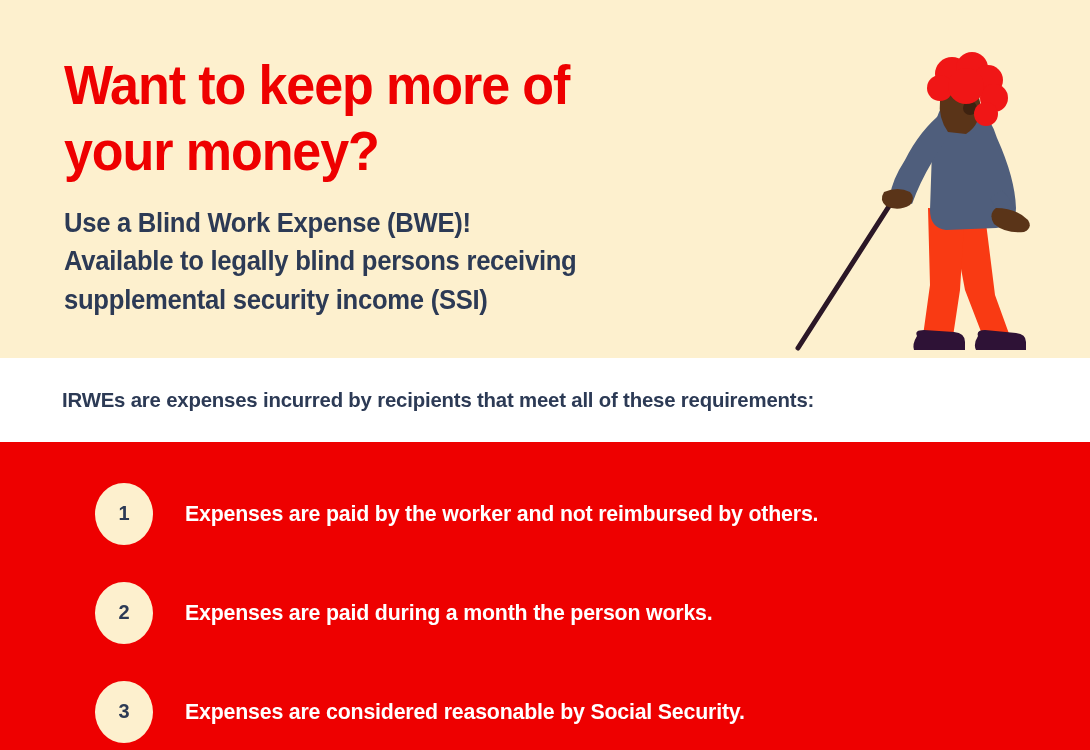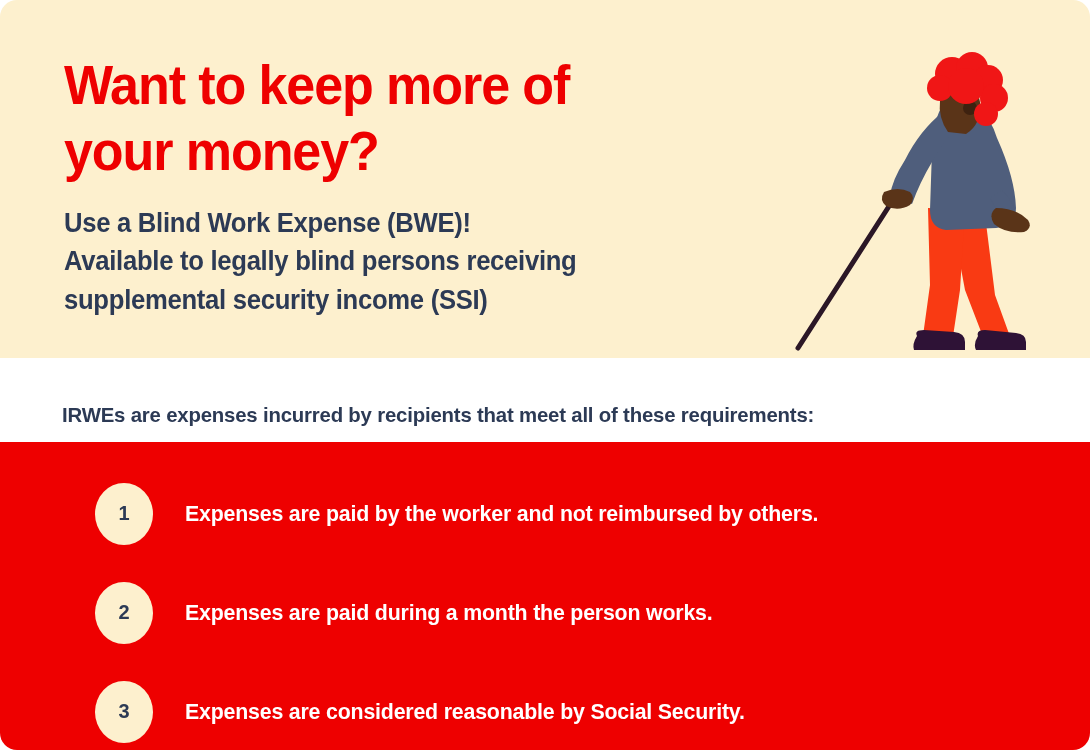--- a/index.html
+++ b/index.html
@@ -16,21 +16,20 @@
     background: #ffffff;
     position: relative;
   }
 
   #poster {
     position: relative;
     width: 1090px;
     height: 750px;
     background: #ffffff;
     overflow: hidden;
-    border-radius: 17px;
   }
 
   
   .hero-band {
     position: absolute;
     left: 0;
     top: 0;
     width: 1090px;
     height: 358px;
     background: #fdf0ce;
@@ -82,21 +81,20 @@
   
   .intro-band {
     position: absolute;
     left: 0;
     top: 358px;
     width: 1090px;
     height: 84px;
     background: #ffffff;
     display: flex;
     align-items: center;
-    margin-top: 15px;
   }
 
   .intro-text {
     padding-left: 64px;
     font-family: "Liberation Sans", sans-serif;
     font-weight: bold;
     font-size: 21px;
     letter-spacing: -0.2px;
     color: #2c3a55;
     transform: scaleX(0.97);

